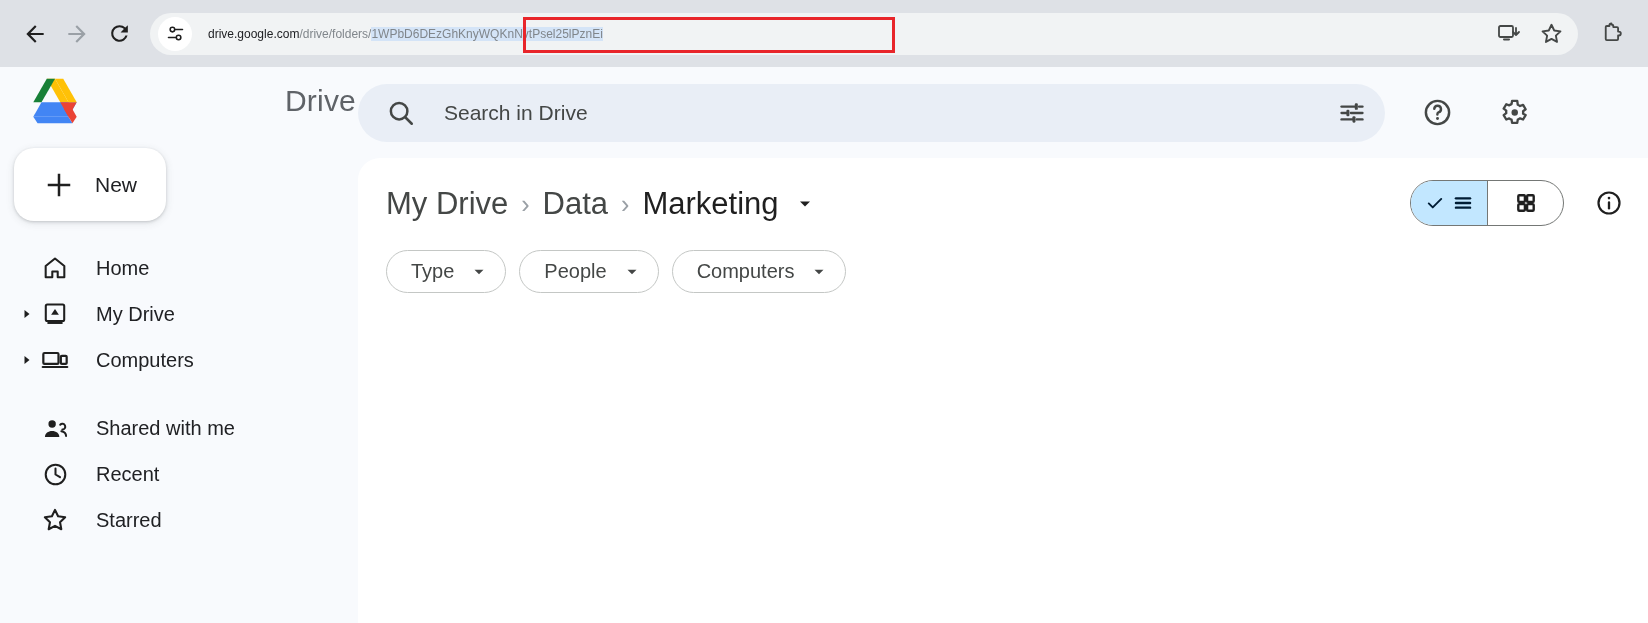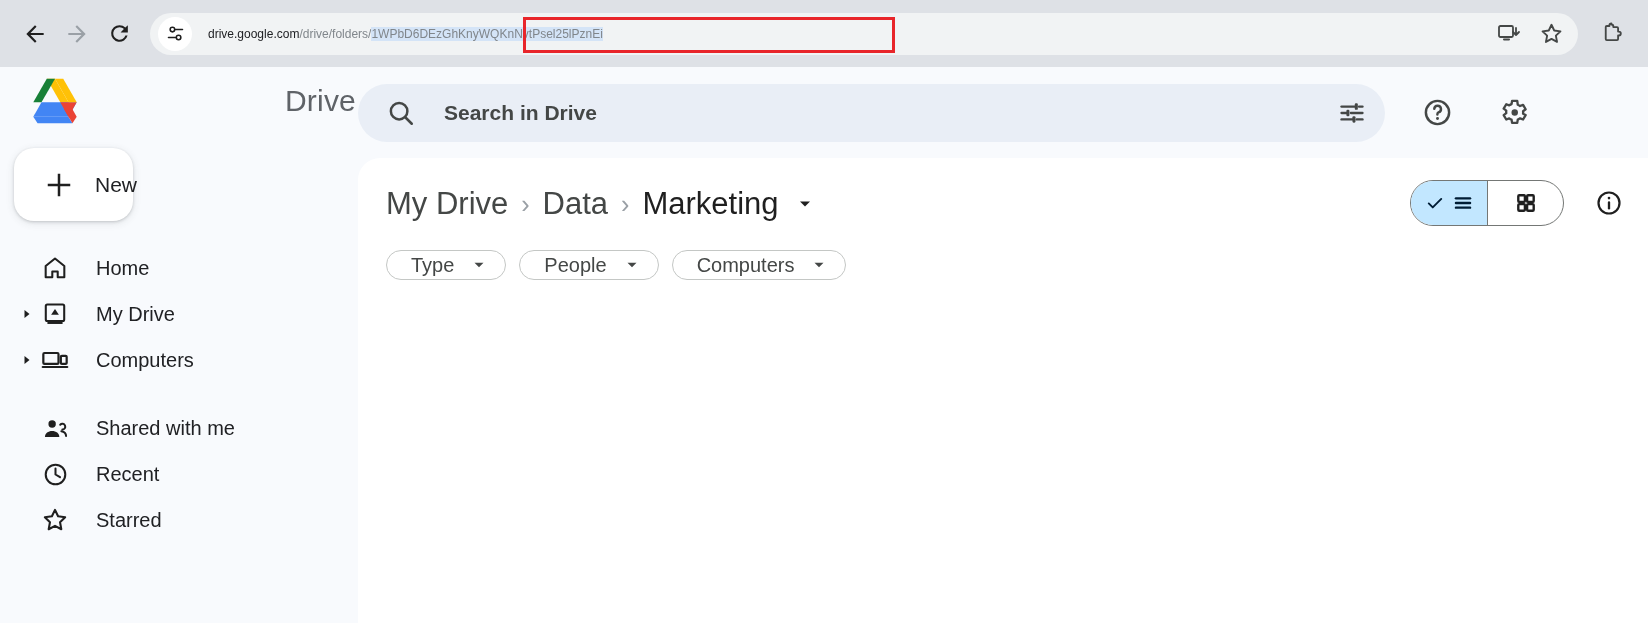--- a/index.html
+++ b/index.html
@@ -101,21 +101,21 @@
     justify-content: space-between;
   }
   .drive-logo { width: 58px; height: 50px; flex: 0 0 auto; }
   .brand-name {
     font-size: 30px; color: #5f6368;
     margin-left: 16px;
     letter-spacing: .2px;
   }
   .new-btn {
     margin: 13px 0 0 14px;
-    width: 119px; height: 73px;
+    width: 152px; height: 73px;
     background: #ffffff;
     border-radius: 20px;
     box-shadow: 0 1px 3px rgba(60,64,67,.22), 0 2px 8px rgba(60,64,67,.12);
     display: flex; align-items: center;
     padding-left: 30px;
   }
   .plus-icon { width: 30px; height: 30px; flex: 0 0 auto; }
   .new-label {
     font-size: 21px; color: #202124;
     margin-left: 21px;
@@ -149,21 +149,20 @@
   
   .main-panel {
     position: absolute;
     top: 0; left: 356px;
     width: 1292px; height: 556px;
   }
   .top-search-row {
     height: 91px;
     display: flex; align-items: center;
     padding-left: 2px;
-    font-weight: bold;
   }
   .searchbar {
     width: 1027px; height: 58px;
     background: #e9eef6;
     border-radius: 29px;
     display: flex; align-items: center;
     padding: 0 10px 0 28px;
   }
   .search-ico { width: 30px; height: 30px; flex: 0 0 auto; }
   .search-placeholder {
@@ -232,21 +231,21 @@
     width: 42px; height: 42px;
     display: flex; align-items: center; justify-content: center;
   }
 
   .filter-row {
     display: flex; align-items: center;
     padding-left: 28px;
     gap: 13px;
   }
   .chip {
-    height: 30px;
+    height: 43px;
     border: 1px solid #c4c7c5;
     border-radius: 22px;
     display: flex; align-items: center;
     padding: 0 17px 0 24px;
   }
   .chip-label {
     font-size: 20px; color: #444746;
     white-space: nowrap;
   }
   .chip-caret { margin-left: 16px; width: 18px; height: 18px; }

